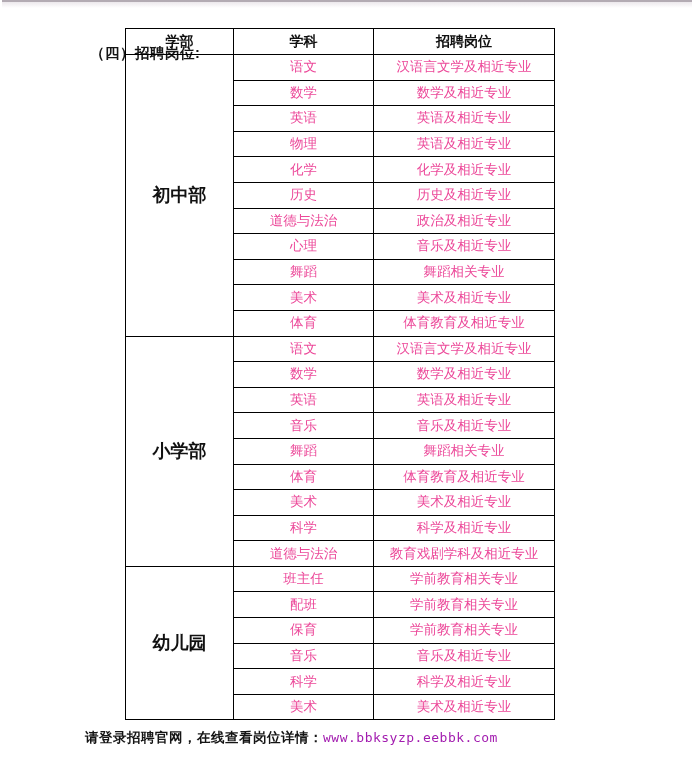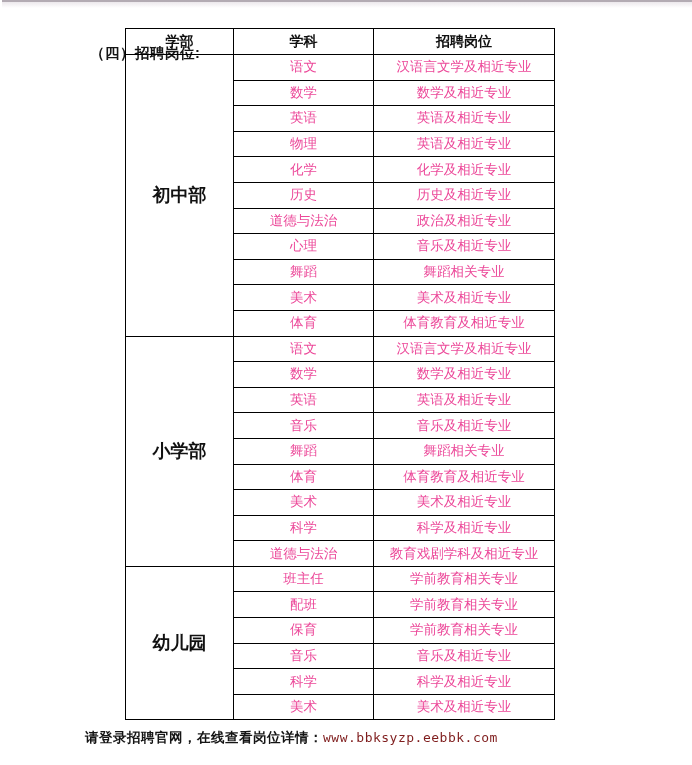--- a/index.html
+++ b/index.html
@@ -78,21 +78,21 @@
   }
   .footer-label {
     font-size: 13.5px;
     font-weight: bold;
     color: #151515;
     letter-spacing: 0.5px;
     margin-top: 33px;
   }
   .footer-url {
     font-size: 13px;
-    color: #7f1d1d;
+    color: #a21caf;
     font-family: "DejaVu Sans Mono", "Liberation Mono", monospace;
     letter-spacing: 0.5px;
   }
 </style>
 </head>
 <body>
 
 <div class="top-edge"></div>
 <div class="top-edge-shadow"></div>
 

